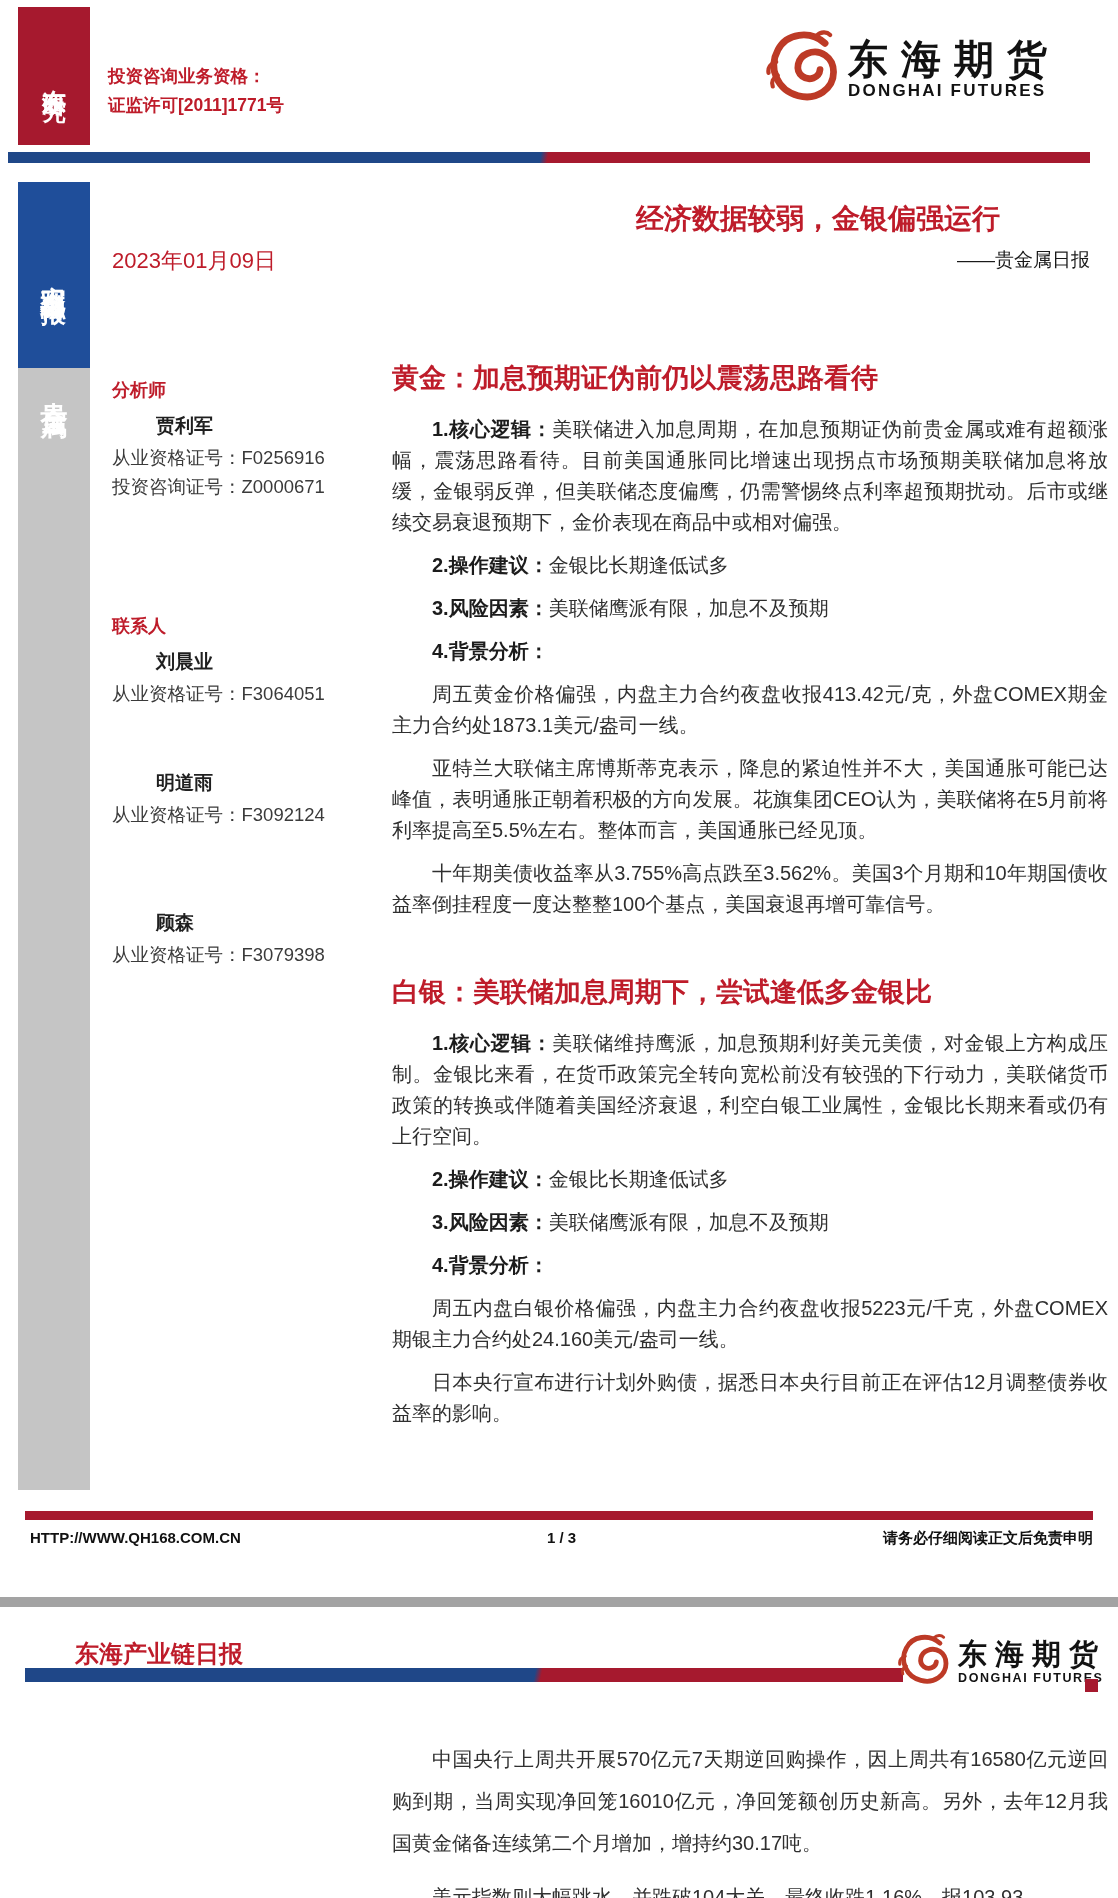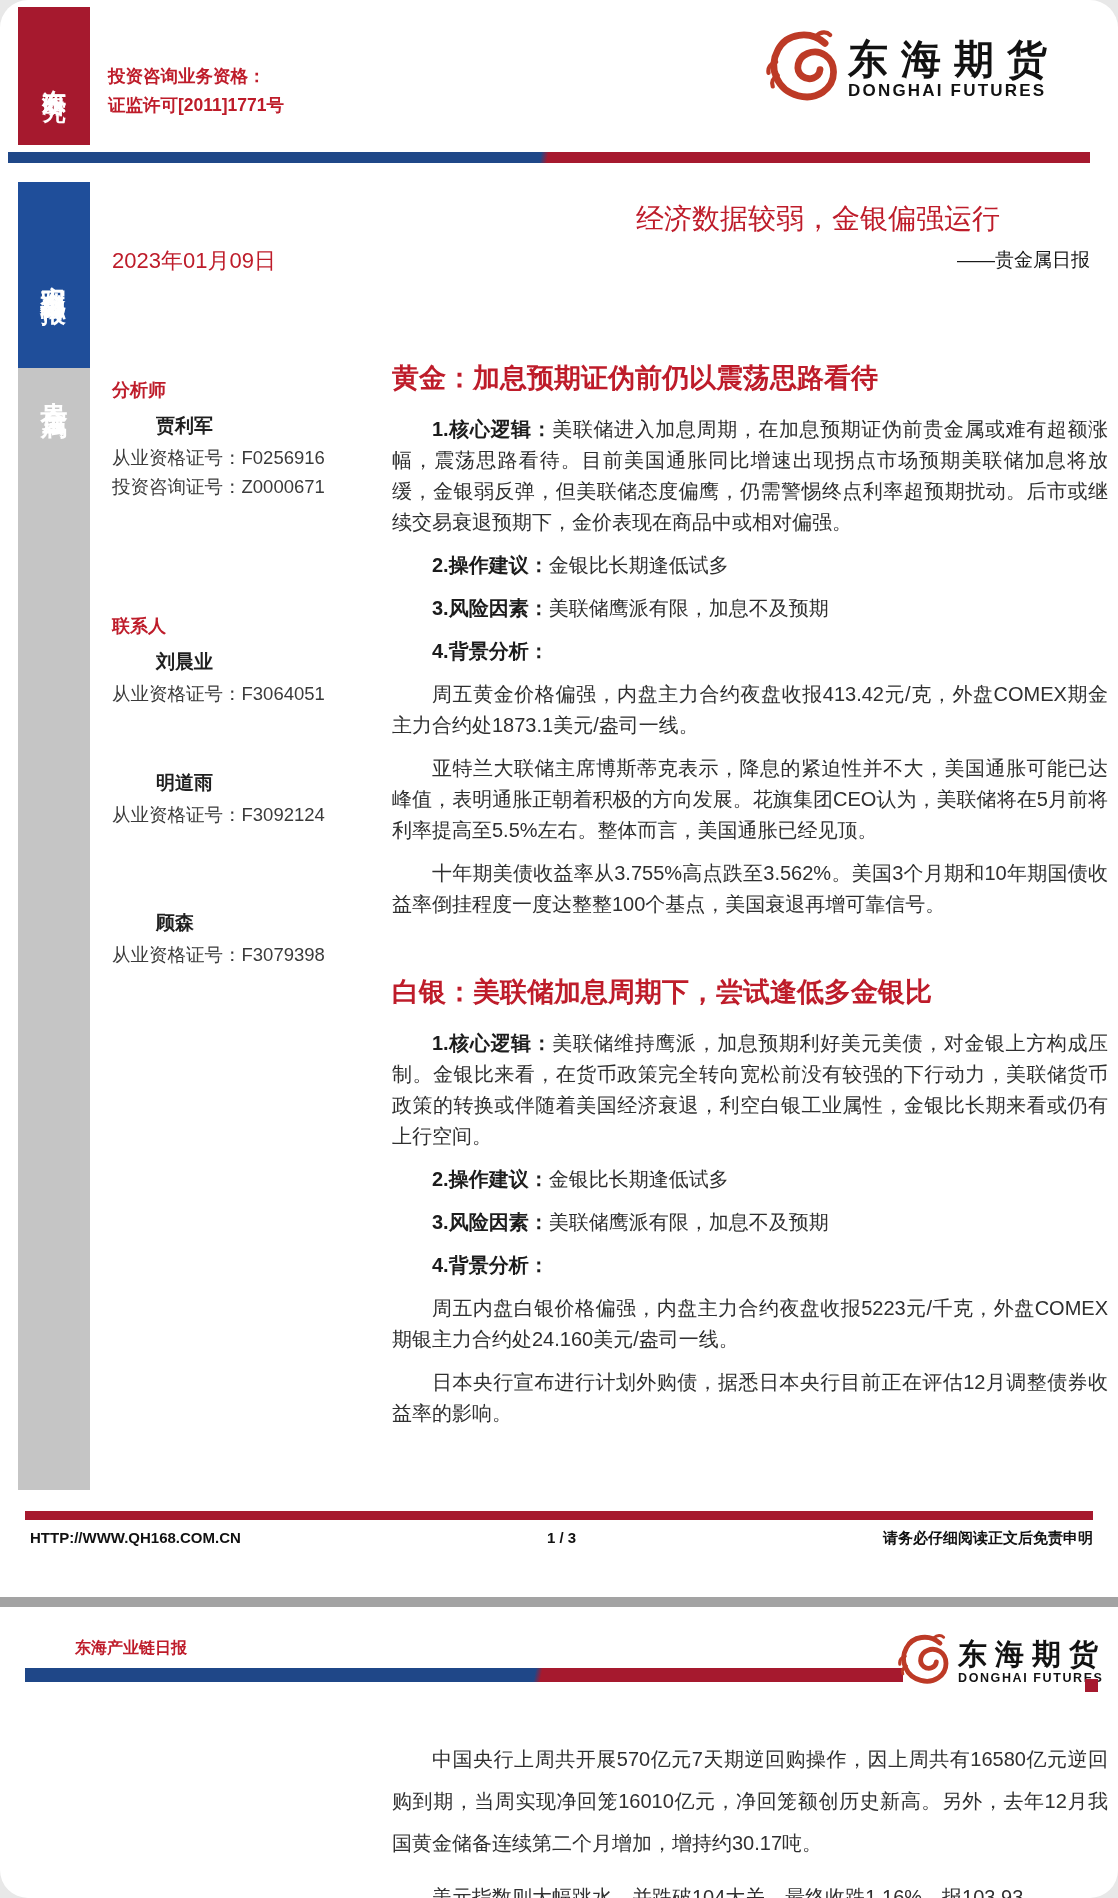--- a/index.html
+++ b/index.html
@@ -1,17 +1,17 @@
 <!DOCTYPE html>
 <html><head>
 <meta charset="utf-8">
 <style>
   html,body{margin:0;padding:0;background:#e8e8e8;}
   .page{position:relative;width:1118px;height:1898px;margin:0 auto;background:#ffffff;overflow:hidden;
-        font-family:"Liberation Sans","DejaVu Sans",sans-serif;color:#2f2f2f;border-radius:28px;}
+        font-family:"Liberation Sans","DejaVu Sans",sans-serif;color:#2f2f2f;}
 
   
   .research-box{position:absolute;left:18px;top:7px;width:72px;height:138px;background:#A6192E;
     display:flex;align-items:center;justify-content:center;}
   .v-text{writing-mode:vertical-rl;text-orientation:upright;color:#ffffff;font-weight:bold;}
   .research-box .v-text{font-size:24px;letter-spacing:3px;}
   .credential{position:absolute;left:108px;top:62px;font-size:17.5px;line-height:29px;
     font-weight:bold;color:#BE1C2A;}
 
   .logo{position:absolute;display:flex;align-items:center;}
@@ -31,21 +31,21 @@
   
   .blue-box{position:absolute;left:18px;top:182px;width:72px;height:186px;background:#1F4E9A;
     display:flex;align-items:center;justify-content:center;}
   .blue-box .v-text{font-size:25px;letter-spacing:3px;}
   .gray-box{position:absolute;left:18px;top:368px;width:72px;height:1122px;background:#C5C5C5;
     display:flex;justify-content:center;}
   .gray-box .v-text{font-size:27px;letter-spacing:6px;margin-top:12px;}
 
   
   .date{position:absolute;left:112px;top:246px;font-size:22px;color:#BE1C2A;}
-  .doc-title{position:absolute;right:118px;top:200px;font-size:28px;font-weight:normal;color:#BE1C2A;white-space:nowrap;}
+  .doc-title{position:absolute;right:118px;top:200px;font-size:28px;font-weight:bold;color:#BE1C2A;white-space:nowrap;}
   .doc-subtitle{position:absolute;right:28px;top:247px;font-size:19px;color:#1a1a1a;white-space:nowrap;}
 
   
   .people{position:absolute;left:112px;width:270px;font-size:18.5px;line-height:29px;color:#3a3a3a;}
   .people .heading{color:#BE1C2A;font-weight:bold;margin-bottom:6px;font-size:18px;}
   .people .name{font-weight:bold;color:#1f1f1f;margin-bottom:3px;font-size:19px;margin-left:44px;}
   .analyst-block{top:376px;}
   .contact-1{top:612px;}
   .contact-2{top:768px;}
   .contact-3{top:908px;}
@@ -59,21 +59,21 @@
 
   
   .footer-bar{position:absolute;left:25px;top:1511px;width:1068px;height:9px;background:#A6192E;}
   .footer-row{position:absolute;left:30px;top:1529px;width:1063px;display:grid;
     grid-template-columns:1fr auto 1fr;font-size:15px;font-weight:bold;color:#111;}
   .footer-row .mid{text-align:center;}
   .footer-row .right{text-align:right;}
 
   
   .page-sep{position:absolute;left:0;top:1597px;width:1118px;height:10px;background:#A3A3A3;}
-  .p2-title{position:absolute;left:75px;top:1638px;font-size:16px;font-weight:bold;color:#BE1C2A;font-family:Liberation Mono, monospace;}
+  .p2-title{position:absolute;left:75px;top:1638px;font-size:24px;font-weight:bold;color:#BE1C2A;font-family:Liberation Mono, monospace;}
   .red-square{position:absolute;left:1085px;top:1679px;width:13px;height:13px;background:#A6192E;}
   .p2-content{position:absolute;left:392px;top:1738px;width:716px;}
   .p2-content .p{line-height:42px;}
 </style>
 </head>
 <body>
 
 <div class="page">
 
   <div class="research-box">

